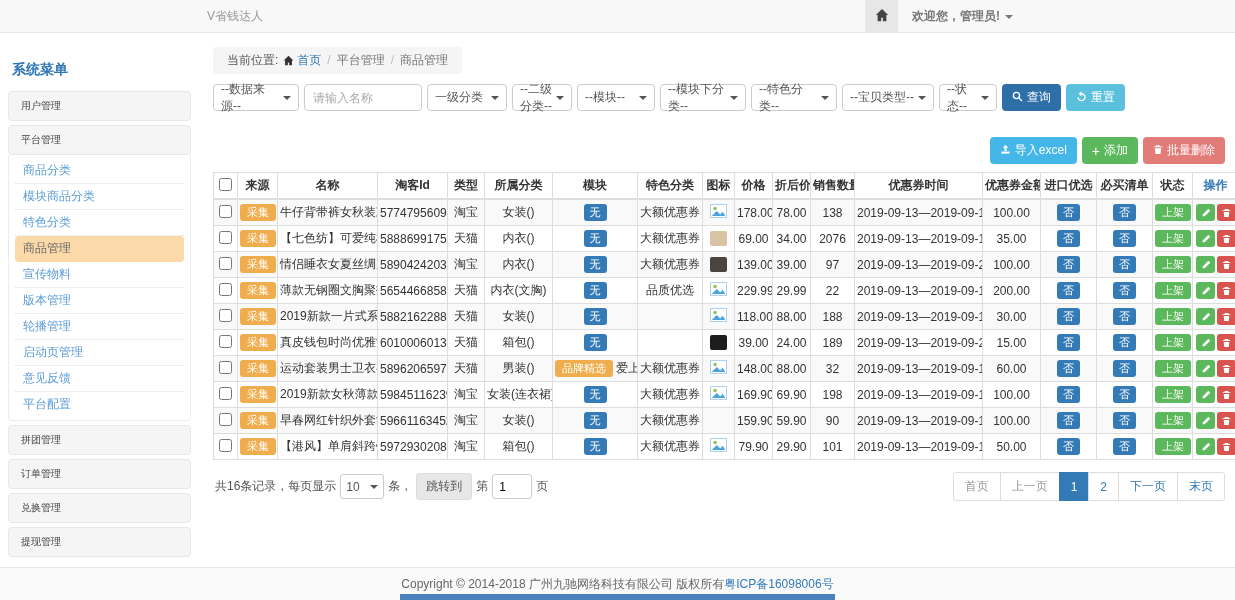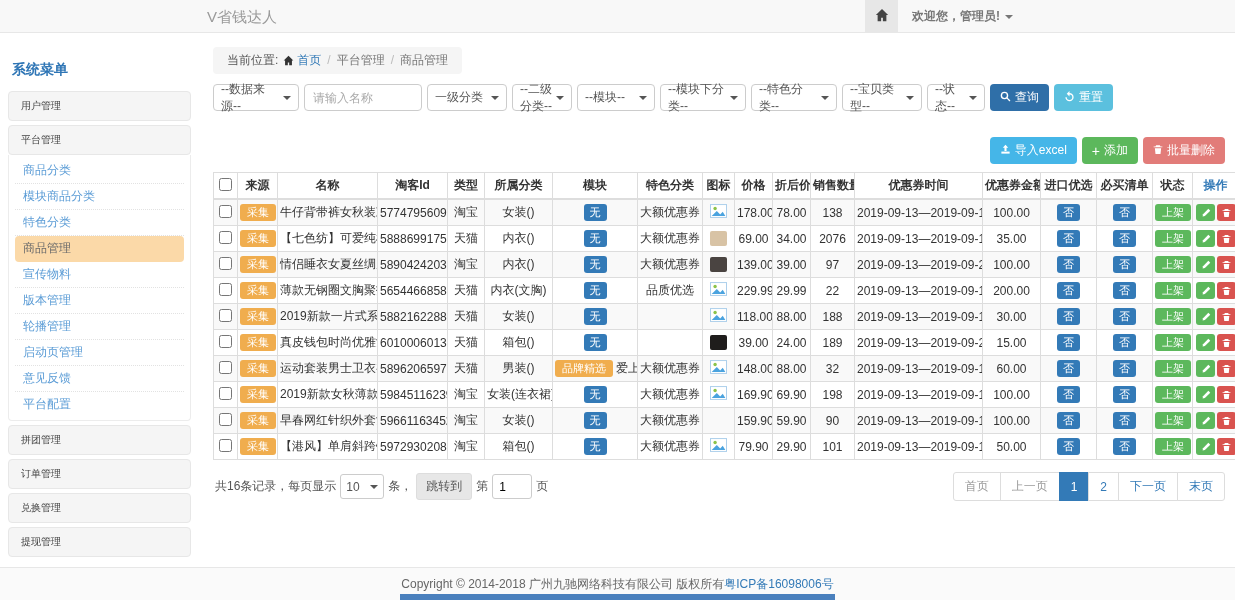--- a/index.html
+++ b/index.html
@@ -1,21 +1,21 @@
 <!DOCTYPE html>
 <html><head>
 <meta charset="utf-8">
 <style>
   * { box-sizing: border-box; margin: 0; padding: 0; }
   html,body { width:1235px; height:600px; overflow:hidden; }
   body { font-family:"Liberation Sans","DejaVu Sans",sans-serif; font-size:12px; color:#333; background:#fff; position:relative; }
 
   
   .top-header { position:absolute; top:0; left:0; right:0; height:33px; background:#f8f8f8; border-bottom:1px solid #e7e7e7; }
-  .app-title { position:absolute; left:207px; top:8px; font-size:15px; color:#9a9a9a; }
+  .app-title { position:absolute; left:207px; top:8px; font-size:12px; color:#9a9a9a; }
   .header-right { position:absolute; left:865px; top:0; height:33px; display:flex; align-items:center; }
   .home-box { width:33px; height:33px; background:#e7e7e7; display:flex; align-items:center; justify-content:center; cursor:pointer; }
   .welcome { margin-left:14px; color:#777; display:flex; align-items:center; gap:5px; cursor:pointer;font-weight:bold; }
   .caret-down { width:0; height:0; border-left:4px solid transparent; border-right:4px solid transparent; border-top:4px solid #777; }
 
   
   .sidebar { position:absolute; left:8px; top:53px; width:183px; }
   .side-title { color:#2e75b5; font-weight:bold; font-size:14px; padding:8px 4px 12px; }
   .menu-group { background:#f5f5f5; border:1px solid #e7e7e7; border-radius:4px; padding:7px 12px; line-height:14px; font-size:10px; color:#444; margin-bottom:4px; cursor:pointer; }
   .submenu { background:#fff; border:1px solid #ececec; border-top:none; border-radius:0 0 4px 4px; margin:-4px 0 4px; padding:3px 6px 3px; }
@@ -154,21 +154,21 @@
           <span class="fcaret"></span>
         </div>
         <div class="fselect" style="width: 86px;">
           <span>--模块下分类--</span>
           <span class="fcaret"></span>
         </div>
         <div class="fselect" style="width: 86px;">
           <span>--特色分类--</span>
           <span class="fcaret"></span>
         </div>
-        <div class="fselect" style="width: 80px;">
+        <div class="fselect" style="width: 92px;">
           <span>--宝贝类型--</span>
           <span class="fcaret"></span>
         </div>
         <div class="fselect" style="width: 58px;">
           <span>--状态--</span>
           <span class="fcaret"></span>
         </div>
       </span>
     <button class="btn btn-search">
       <span><svg width="11" height="11" viewBox="0 0 16 16" fill="none" stroke="#fff" stroke-width="2">

